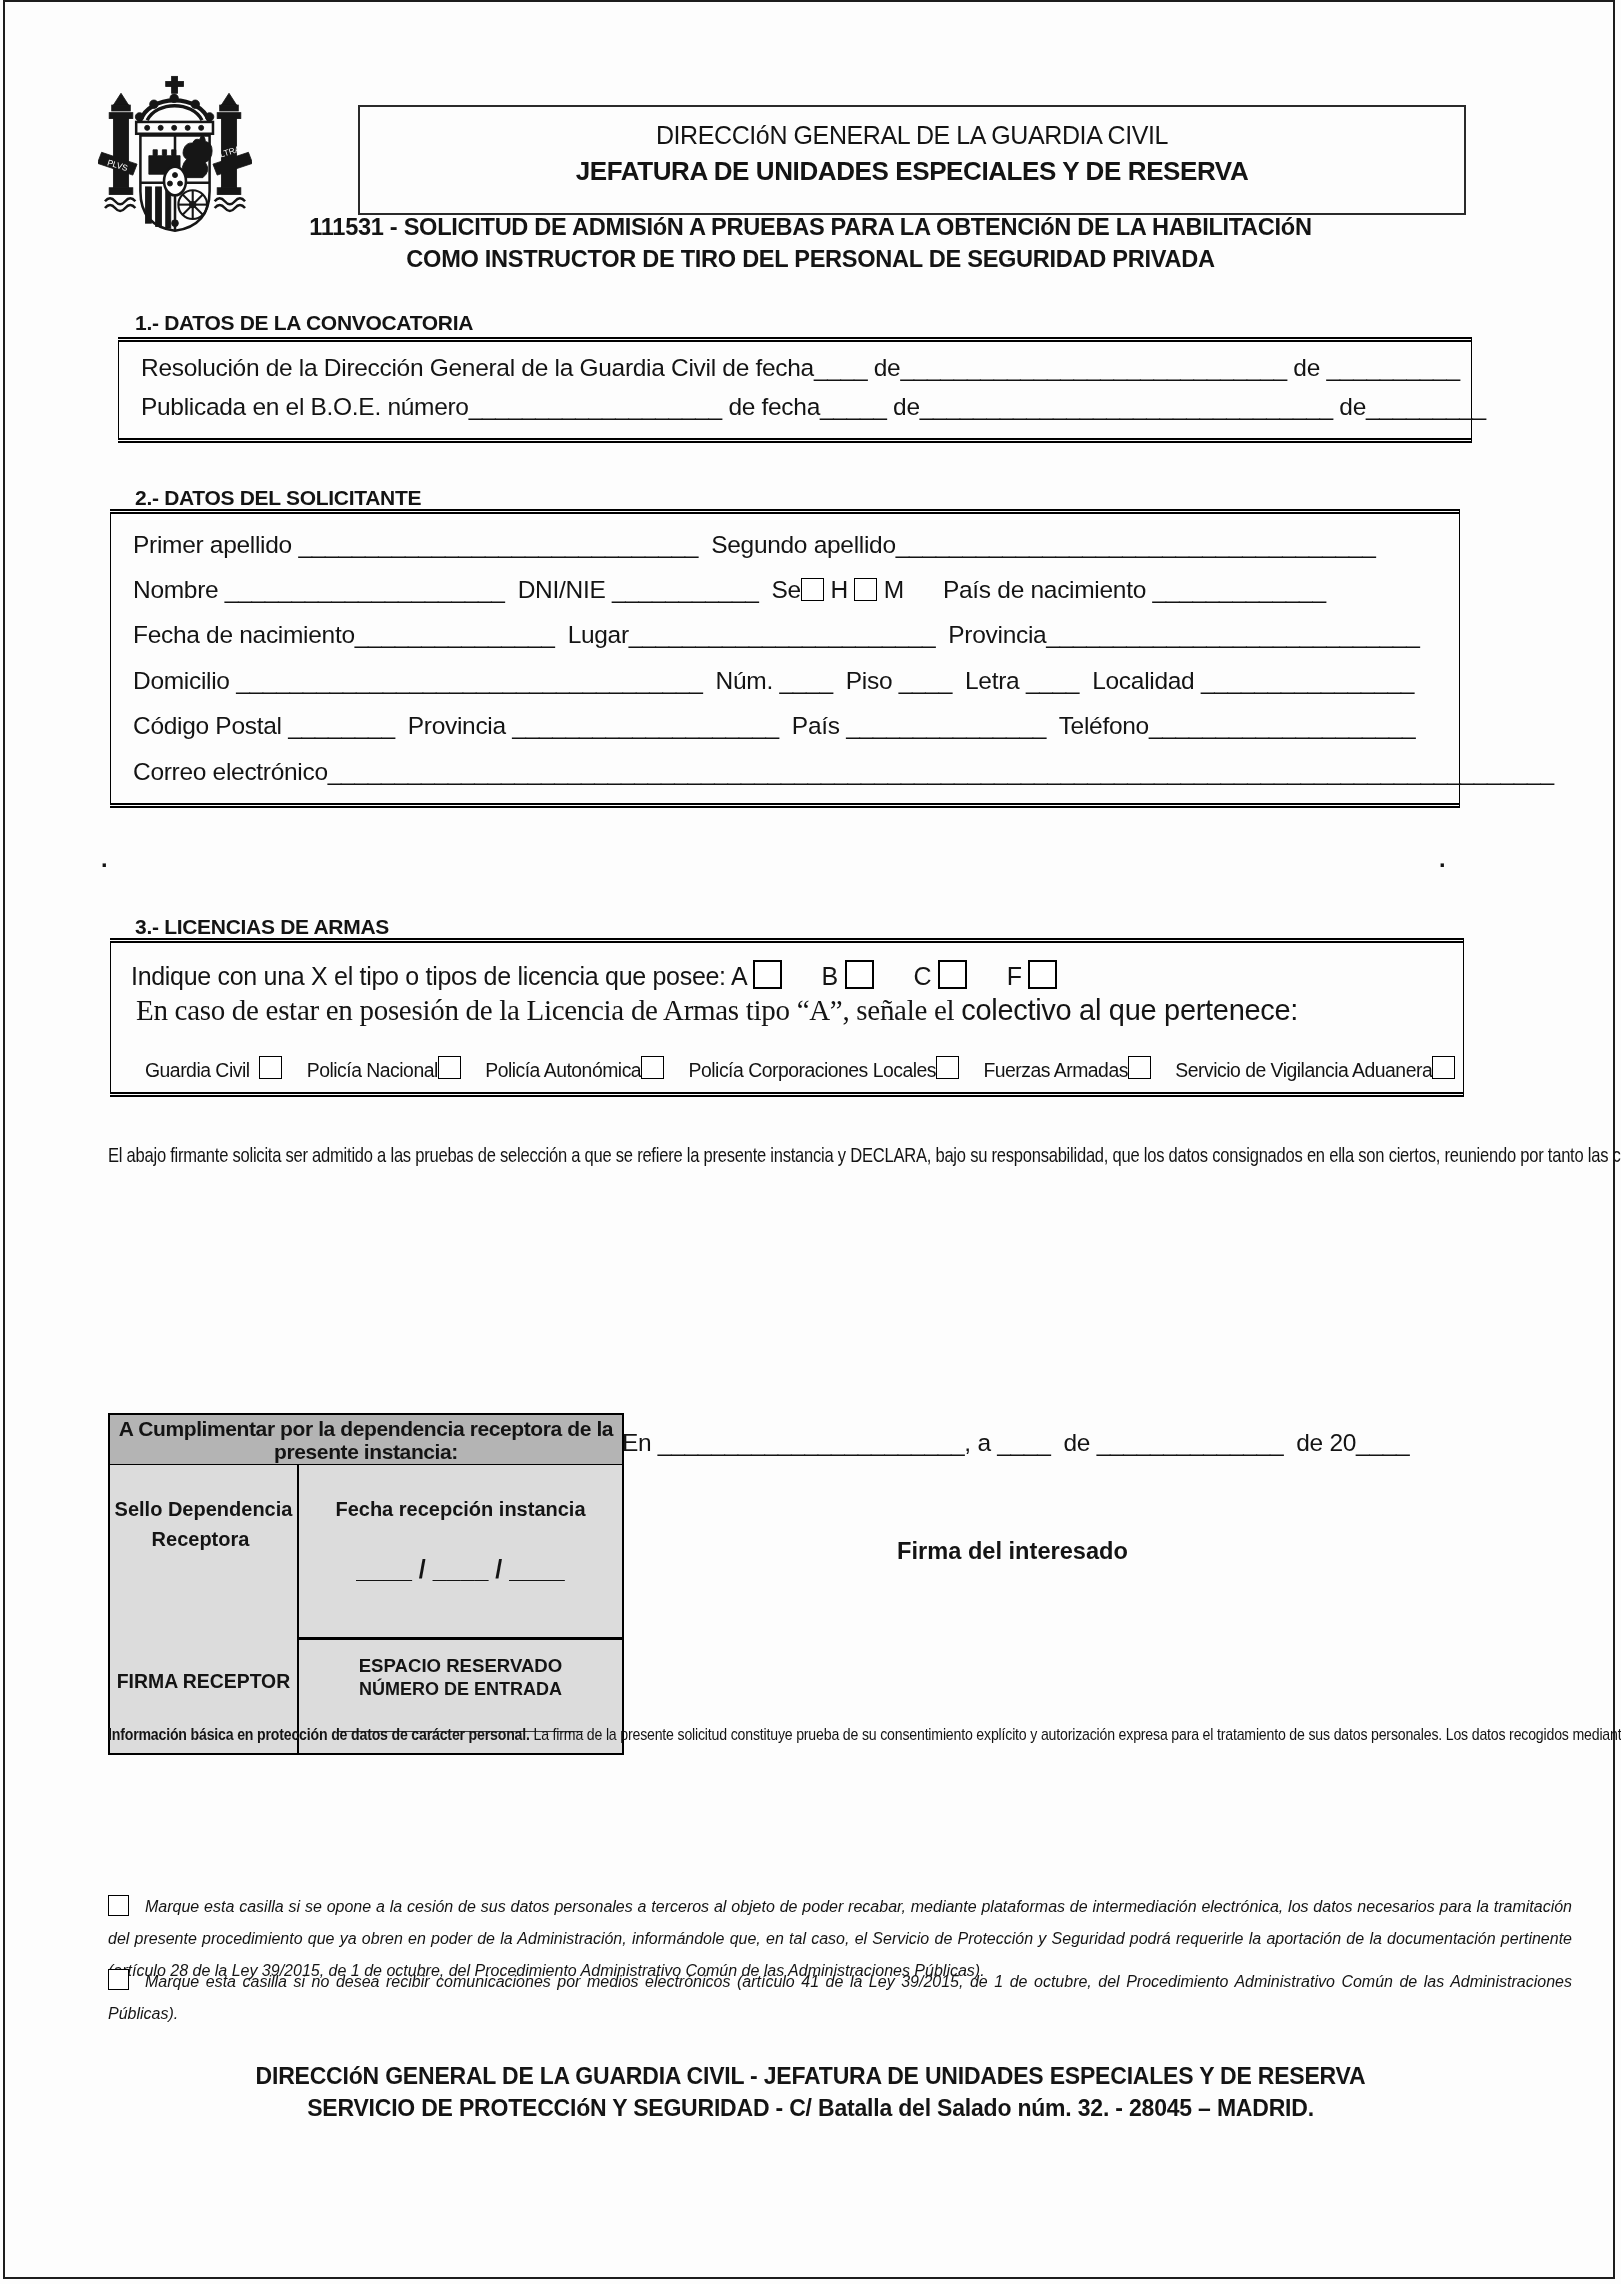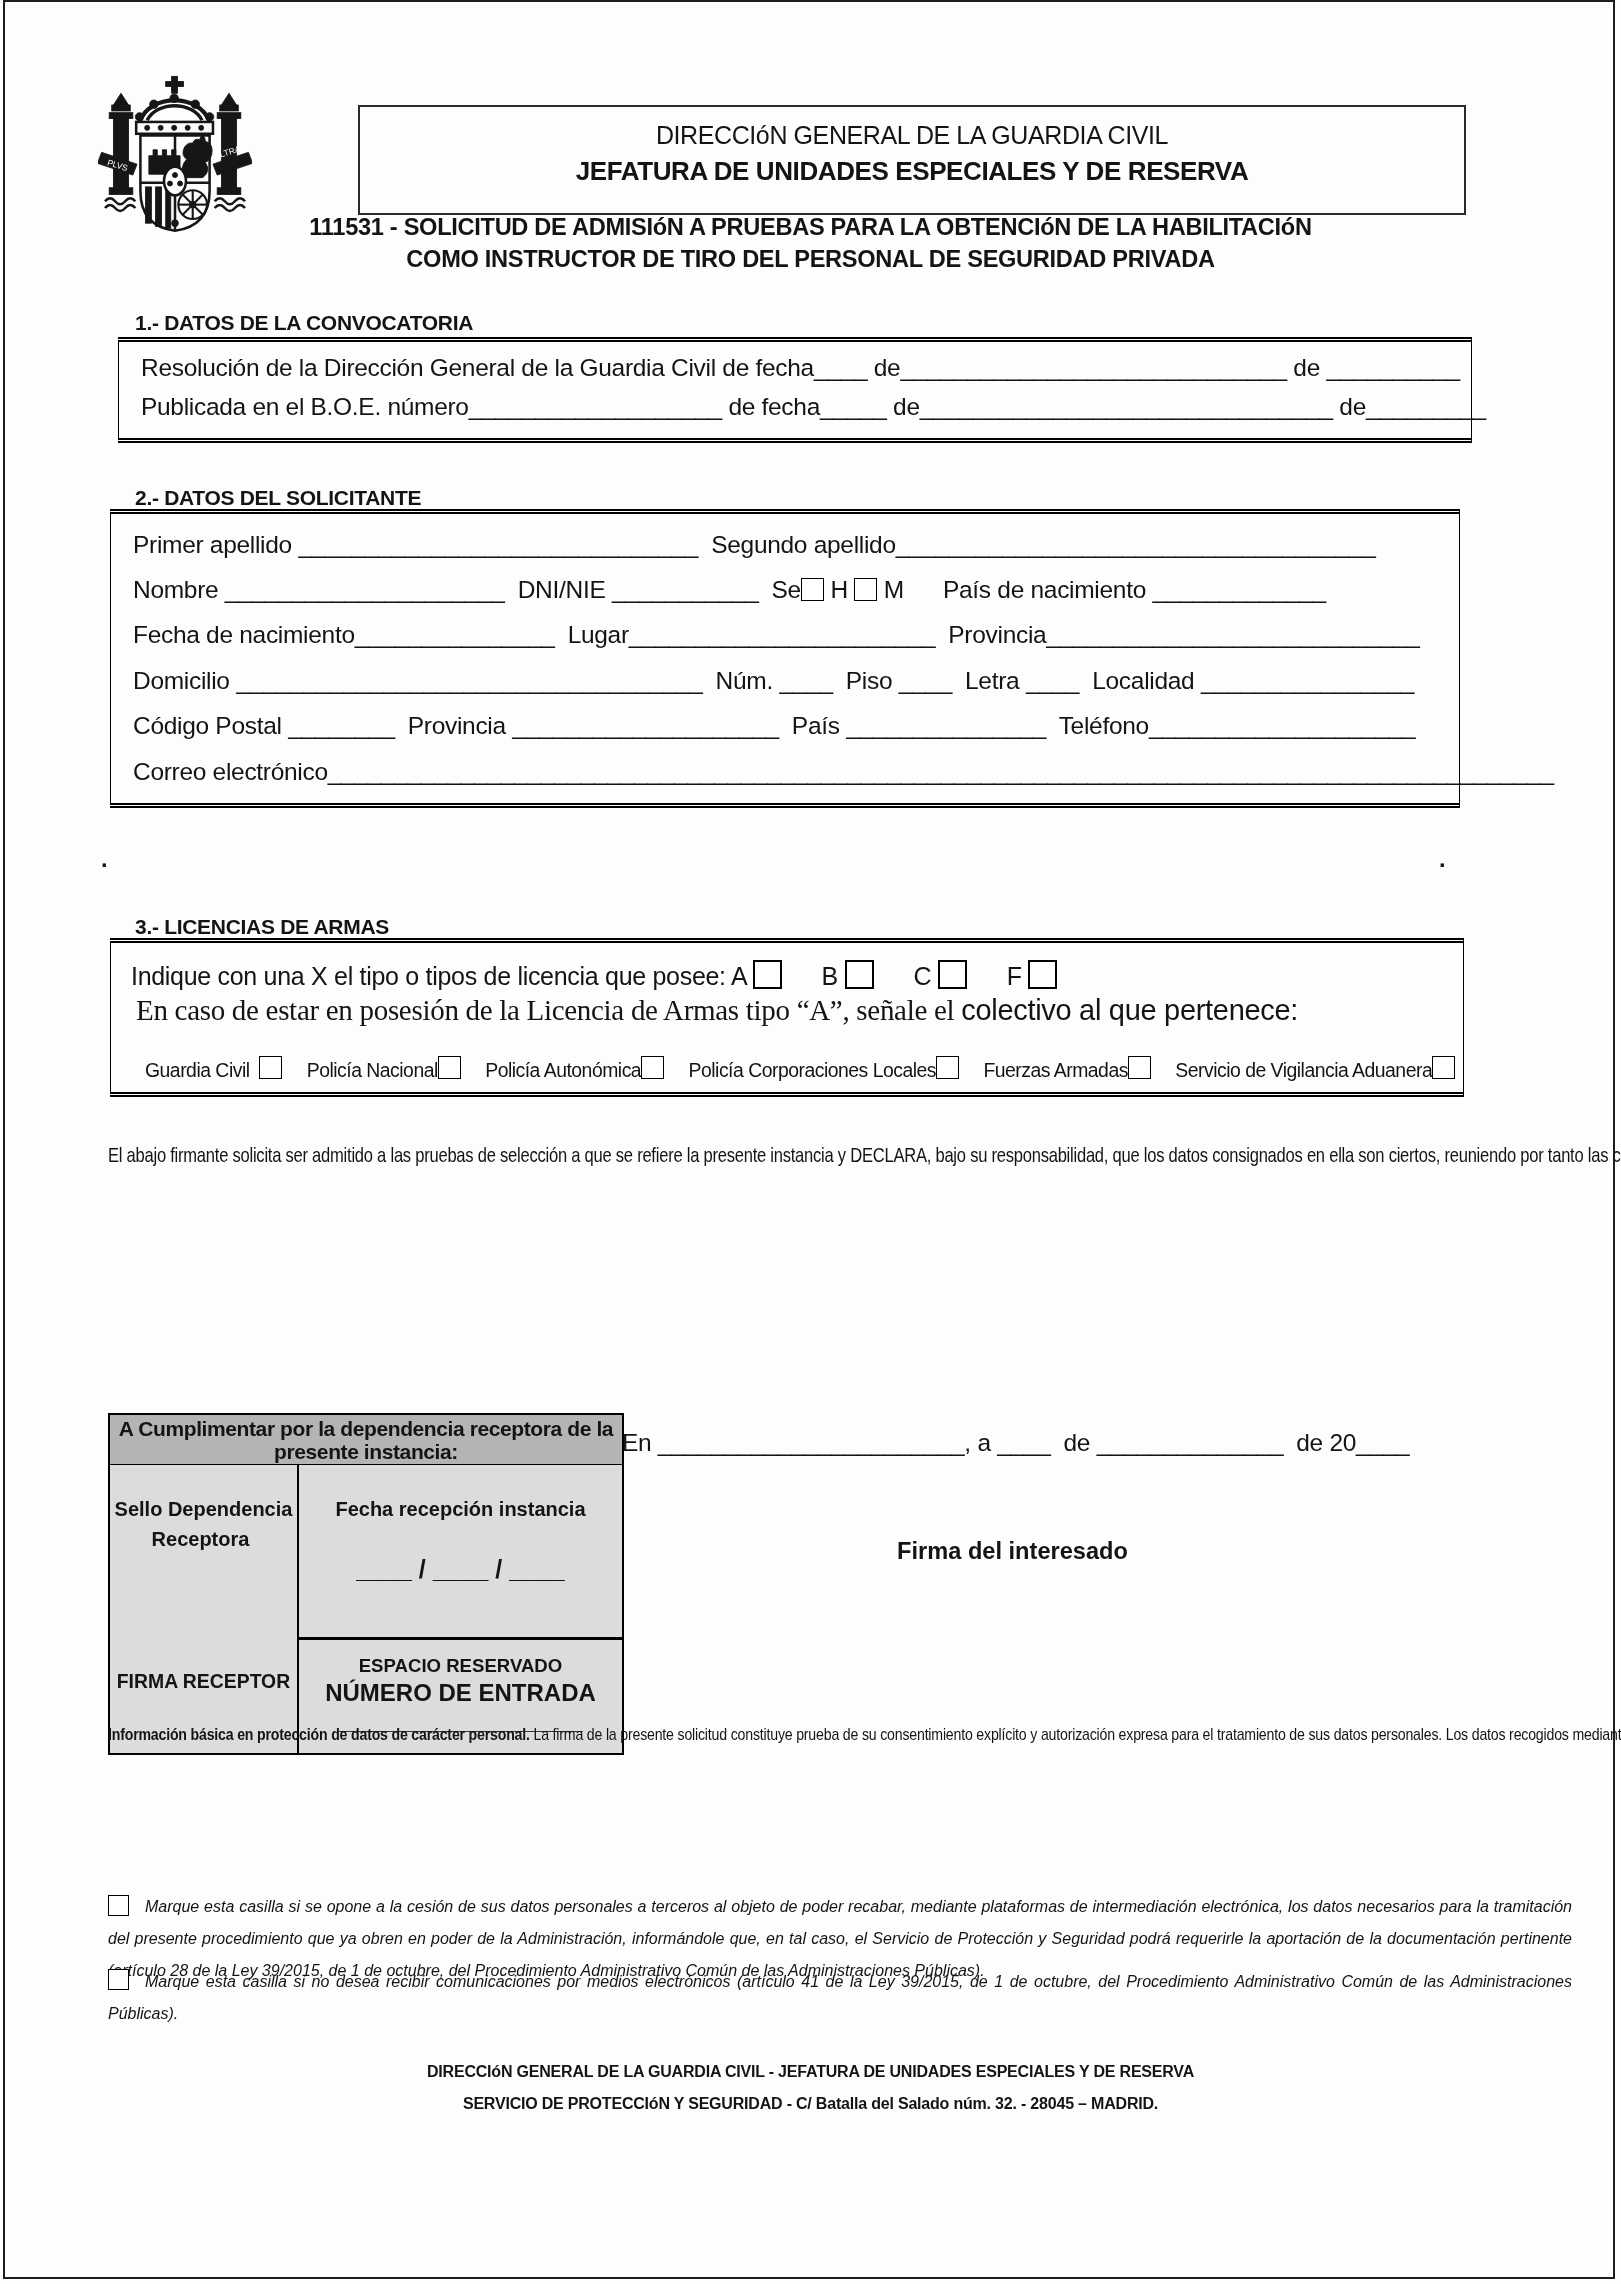--- a/index.html
+++ b/index.html
@@ -34,21 +34,21 @@
   .note{font-size:16px;font-style:italic;line-height:32px;text-align:justify;width:1464px;text-indent:37px;}
   
   .rbox{left:108px;top:1413px;width:493px;height:338px;border:2.5px solid #000;background:#dcdcdc;padding-left:19px;}
   .rhead{position:absolute;left:0;right:0;top:0;height:47px;background:#b4b4b4;border-bottom:1.7px solid #000;
          text-align:center;font-weight:bold;font-size:21px;line-height:23px;padding-top:1.7px;letter-spacing:-0.4px;}
   .rvdiv{position:absolute;left:187px;top:49px;bottom:0;width:1.7px;background:#000;}
   .rhdiv{position:absolute;left:189px;right:0;top:222px;height:3.4px;background:#000;}
   .rlab{position:absolute;font-weight:bold;font-size:20px;text-align:center;}
   .blank{font-weight:bold;}
   
-  .foot{font-weight:bold;font-size:16px;letter-spacing:-0.2px;}
+  .foot{font-weight:bold;font-size:23px;letter-spacing:-0.2px;}
 </style>
 </head>
 <body>
 
 <div class="page">
   <div class="frame"></div>
 
   <svg class="abs" style="left:98px;top:73px;" width="154" height="189" viewBox="0 0 182 224">
     <g fill="#161616" stroke="#161616">
 
@@ -158,21 +158,21 @@
   <div class="abs rbox">
     <div class="rhead">A Cumplimentar por la dependencia receptora de la presente instancia:</div>
     <div class="rvdiv"></div>
     <div class="rhdiv"></div>
     <div class="rlab" style="left:0;width:187px;top:83px;">Sello Dependencia</div>
     <div class="rlab" style="left:0;width:181px;top:113px;">Receptora</div>
     <div class="rlab" style="left:0;width:187px;top:255px;font-size:19.4px;">FIRMA RECEPTOR</div>
     <div class="rlab" style="left:189px;right:0;top:83px;">Fecha recepción instancia</div>
     <div class="rlab blank" style="left:189px;right:0;top:140px;font-size:25px;">____ / ____ / ____</div>
     <div class="rlab" style="left:189px;right:0;top:240px;font-size:18.6px;">ESPACIO RESERVADO</div>
-    <div class="rlab" style="left:189px;right:0;top:264px;font-size:24px;">NÚMERO DE ENTRADA</div>
+    <div class="rlab" style="left:189px;right:0;top:264px;font-size:18px;">NÚMERO DE ENTRADA</div>
     <div class="rlab blank" style="left:189px;right:0;top:294px;font-size:22px;">____________________</div>
   </div>
 
   <div class="frow" style="left:622px;top:1429px;">En _______________________, a ____  de ______________  de 20____</div>
   <div class="abs b" style="left:675px;top:1538px;width:675px;text-align:center;font-size:23.6px;">Firma del interesado</div>
 
   <div class="abs privacy"><span class="seg seg-b">Información básica en protección de datos de carácter personal.</span><span class="seg"> La firma de la presente solicitud constituye prueba de su consentimiento explícito y autorización expresa para el tratamiento de sus datos personales. Los datos recogidos mediante esta solicitud serán tratados de conformidad con la normativa vigente en materia de tratamiento de datos de carácter personal y en particular conforme establece el Reglamento (UE) 2016/679, del Parlamento Europeo y del Consejo, de 27 de abril de 2016 relativo a la protección de las personas físicas en lo que respecta al tratamiento de datos personales y a la libre circulación de estos datos, se incorporarán a la actividad de tratamiento de la Dirección General de la Guardia Civil en el fichero SEGPRIVA, cuyo responsable es el Servicio de Protección y Seguridad, calle Batalla del Salado, 32, 28045 Madrid. El tratamiento es necesario en el ejercicio de poderes públicos conferidos al Servicio de Protección y Seguridad como responsable del Tratamiento. La finalidad del fichero es realizar los trámites necesarios para la habilitación profesional de los guardas rurales y sus especialidades  así como aquellas otras competencias que le otorga la normativa de seguridad privada. No se cederán datos a terceros, salvo obligación legal. Podrá ejercer el derecho de acceso, rectificación, supresión, portabilidad, limitación u oposición de sus datos incorporados a dicho fichero, ante el  Ilmo. Sr. Coronel Jefe del SEPROSE mediante correo ordinado enviado a la dirección anteriormente señalada o en el siguiente correo electrónico: dg-seprose-segprivada@guardiacivil.org. Del mismo modo, tiene derecho a reclamar ante la Agencia Española de Protección de Datos (www.aepd.es).</span></div>
 
   <span class="cb cb-sm abs" style="left:108px;top:1895px;"></span>
   <div class="abs note" style="left:108px;top:1891px;">Marque esta casilla si se opone a la cesión de sus datos personales a terceros al objeto de poder recabar, mediante plataformas de intermediación electrónica, los datos necesarios para la tramitación del presente procedimiento que ya obren en poder de la Administración, informándole que, en tal caso, el Servicio de Protección y Seguridad podrá requerirle la aportación de la documentación pertinente (artículo 28 de la Ley 39/2015, de 1 de octubre, del Procedimiento Administrativo Común de las Administraciones Públicas).</div>

